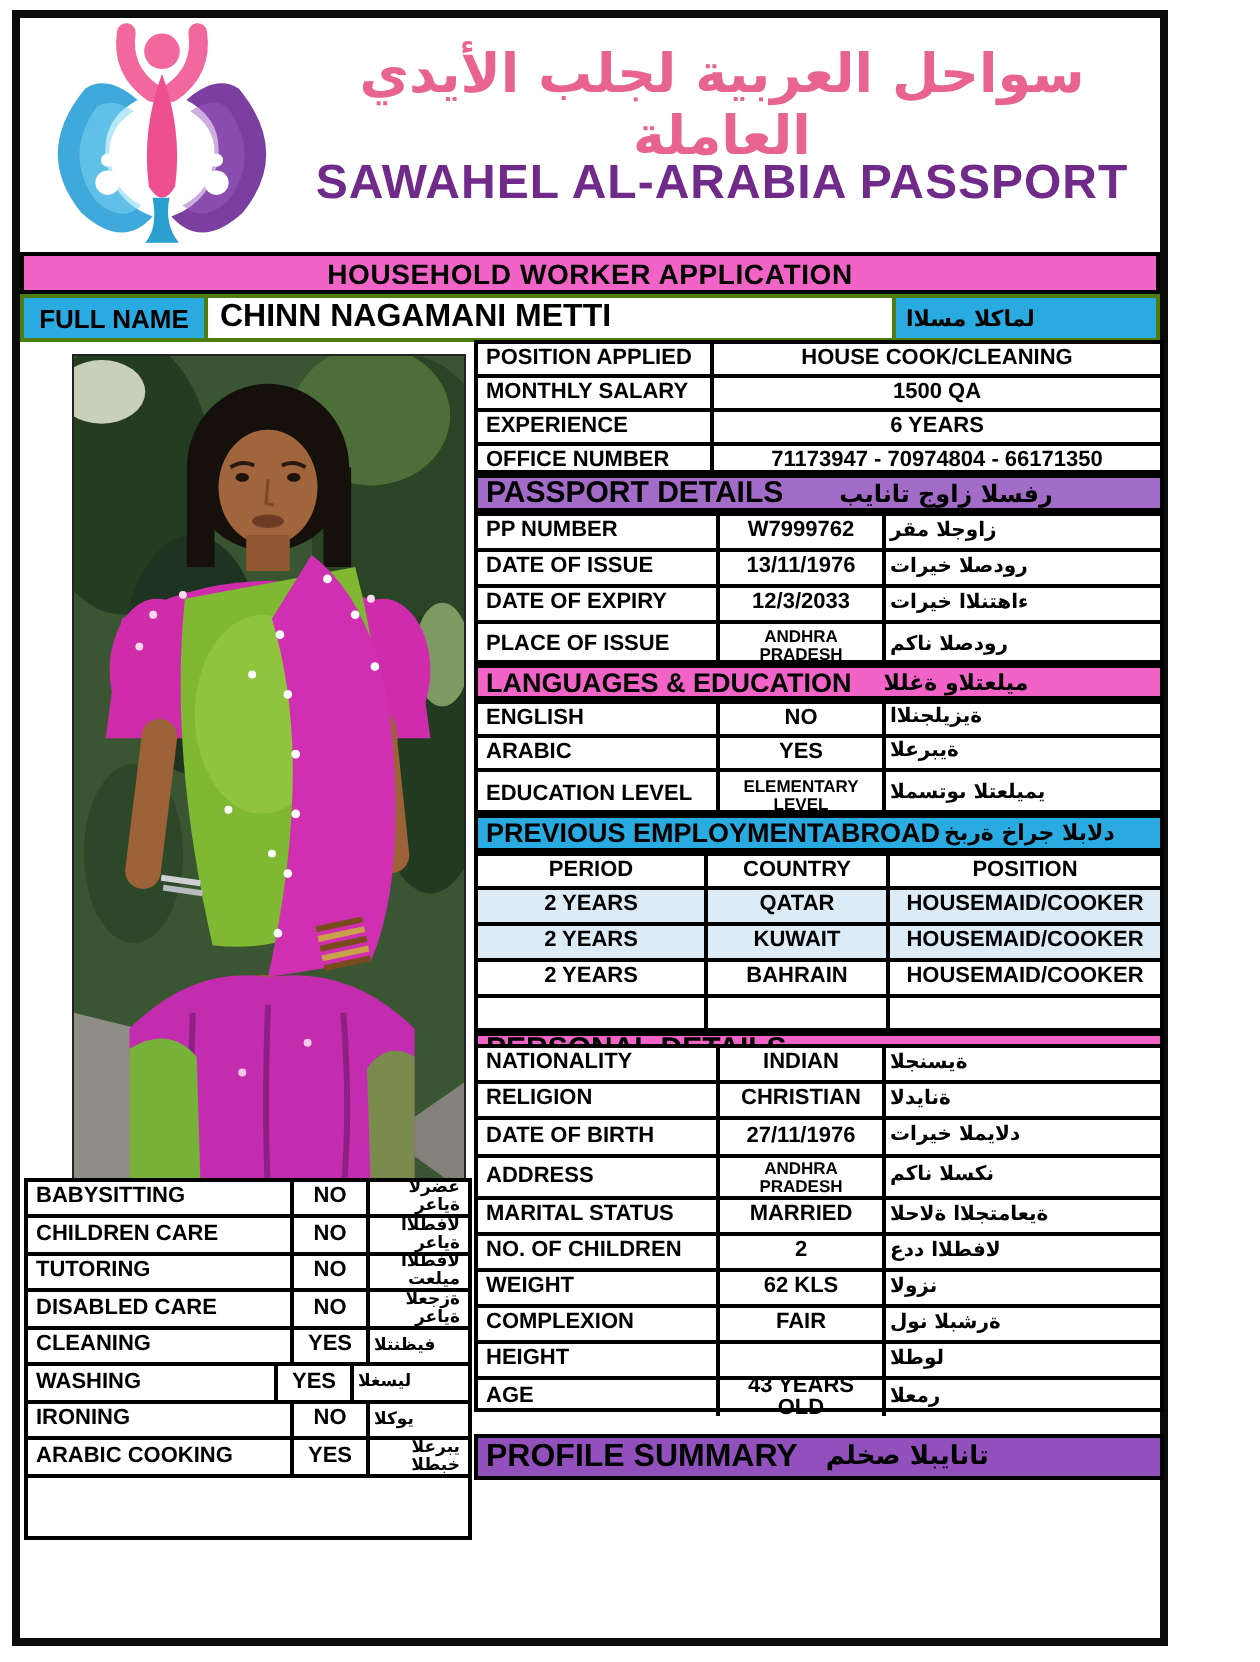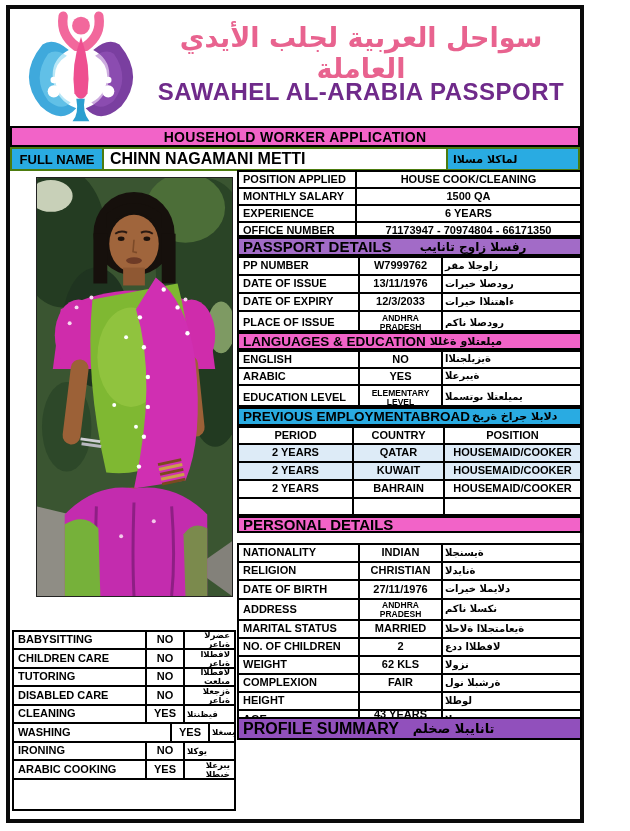--- a/index.html
+++ b/index.html
@@ -17,21 +17,21 @@
               font-family:"DejaVu Sans", sans-serif; font-size:27px; font-weight:bold; color:#e8638f; direction:rtl; }
   .title-en { position:absolute; left:148px; top:78px; width:426px; text-align:center;
               font-size:24px; font-weight:800; letter-spacing:.5px; color:#6f2a8a; }
 
   .banner { position:absolute; left:10px; top:126px; width:570px; height:21px;
             background:#f263c8; border:2px solid #000; display:flex; align-items:center; justify-content:center;
             font-size:14px; letter-spacing:.3px; }
 
   .cellbox { position:absolute; border:2px solid #4d7c0f; display:flex; align-items:center; overflow:hidden; }
   .cyan { background:#29abe2; }
-  .pinkbg { background:#f263c8; }
+  .pinkbg { background:#f263c8;gap:12px; }
   .purplebg { background:#a26bc7; }
   .dpurplebg { background:#9150bc; }
 
   .arfont { font-family:"DejaVu Sans", sans-serif; }
 
   .photo { position:absolute; left:36px; top:177px; width:197px; height:420px; border:1px solid #222; }
 
   .sec { position:absolute; left:237px; width:345px; border:2px solid #000; background:#fff;
          display:flex; flex-direction:column; }
   .secL { position:absolute; left:12px; width:224px; border:2px solid #000; background:#fff;
@@ -258,21 +258,21 @@
     <div class="trow" style="height:19px">
       <div class="tc" style="width:115px"></div>
       <div class="tc" style="width:91px"></div>
       <div class="tc fill"></div>
     </div>
   </div>
 
   <div class="shead pinkbg" style="left:237px;top:516px;width:345px;height:17px;">
     <span style="font-size:15px">PERSONAL DETAILS</span>
   </div>
-  <div class="sec" style="top:543px;height:184px;">
+  <div class="sec" style="top:522px;height:184px;">
     <div class="trow" style="height:18px">
       <div class="tc lab" style="width:121px">NATIONALITY</div>
       <div class="tc" style="width:83px">INDIAN</div>
       <div class="tc ar fill">ةيسنجلا</div>
     </div>
     <div class="trow" style="height:18px">
       <div class="tc lab" style="width:121px">RELIGION</div>
       <div class="tc" style="width:83px">CHRISTIAN</div>
       <div class="tc ar fill">ةنايدلا</div>
     </div>
@@ -316,21 +316,21 @@
       <div class="tc" style="width:83px">43 YEARS OLD</div>
       <div class="tc ar fill">رمعلا</div>
     </div>
   </div>
 
   <div class="shead dpurplebg" style="left:237px;top:717px;width:345px;height:23px;">
     <span style="font-size:16px">PROFILE SUMMARY</span>
     <span class="arfont" style="font-size:13px;margin-left:14px;direction:rtl">تانايبلا صخلم</span>
   </div>
 
-  <div class="secL" style="top:630px;height:181px;">
+  <div class="secL" style="top:589px;height:181px;">
     <div class="trow" style="height:18px">
       <div class="tc lab" style="width:133px">BABYSITTING</div>
       <div class="tc" style="width:38px">NO</div>
       <div class="tc ar fill" style="font-size:8.5px">عضرلا ةياعر</div>
     </div>
     <div class="trow" style="height:19px">
       <div class="tc lab" style="width:133px">CHILDREN CARE</div>
       <div class="tc" style="width:38px">NO</div>
       <div class="tc ar fill" style="font-size:8.5px">لافطلاا ةياعر</div>
     </div>
@@ -343,21 +343,21 @@
       <div class="tc lab" style="width:133px">DISABLED CARE</div>
       <div class="tc" style="width:38px">NO</div>
       <div class="tc ar fill" style="font-size:8.5px">ةزجعلا ةياعر</div>
     </div>
     <div class="trow" style="height:18px">
       <div class="tc lab" style="width:133px">CLEANING</div>
       <div class="tc" style="width:38px">YES</div>
       <div class="tc ar fill" style="font-size:8.5px">فيظنتلا</div>
     </div>
     <div class="trow" style="height:19px">
-      <div class="tc lab" style="width:158px">WASHING</div>
+      <div class="tc lab" style="width:125px">WASHING</div>
       <div class="tc" style="width:38px">YES</div>
       <div class="tc ar fill" style="font-size:8.5px">ليسغلا</div>
     </div>
     <div class="trow" style="height:18px">
       <div class="tc lab" style="width:133px">IRONING</div>
       <div class="tc" style="width:38px">NO</div>
       <div class="tc ar fill" style="font-size:8.5px">يوكلا</div>
     </div>
     <div class="trow" style="height:19px">
       <div class="tc lab" style="width:133px">ARABIC COOKING</div>

